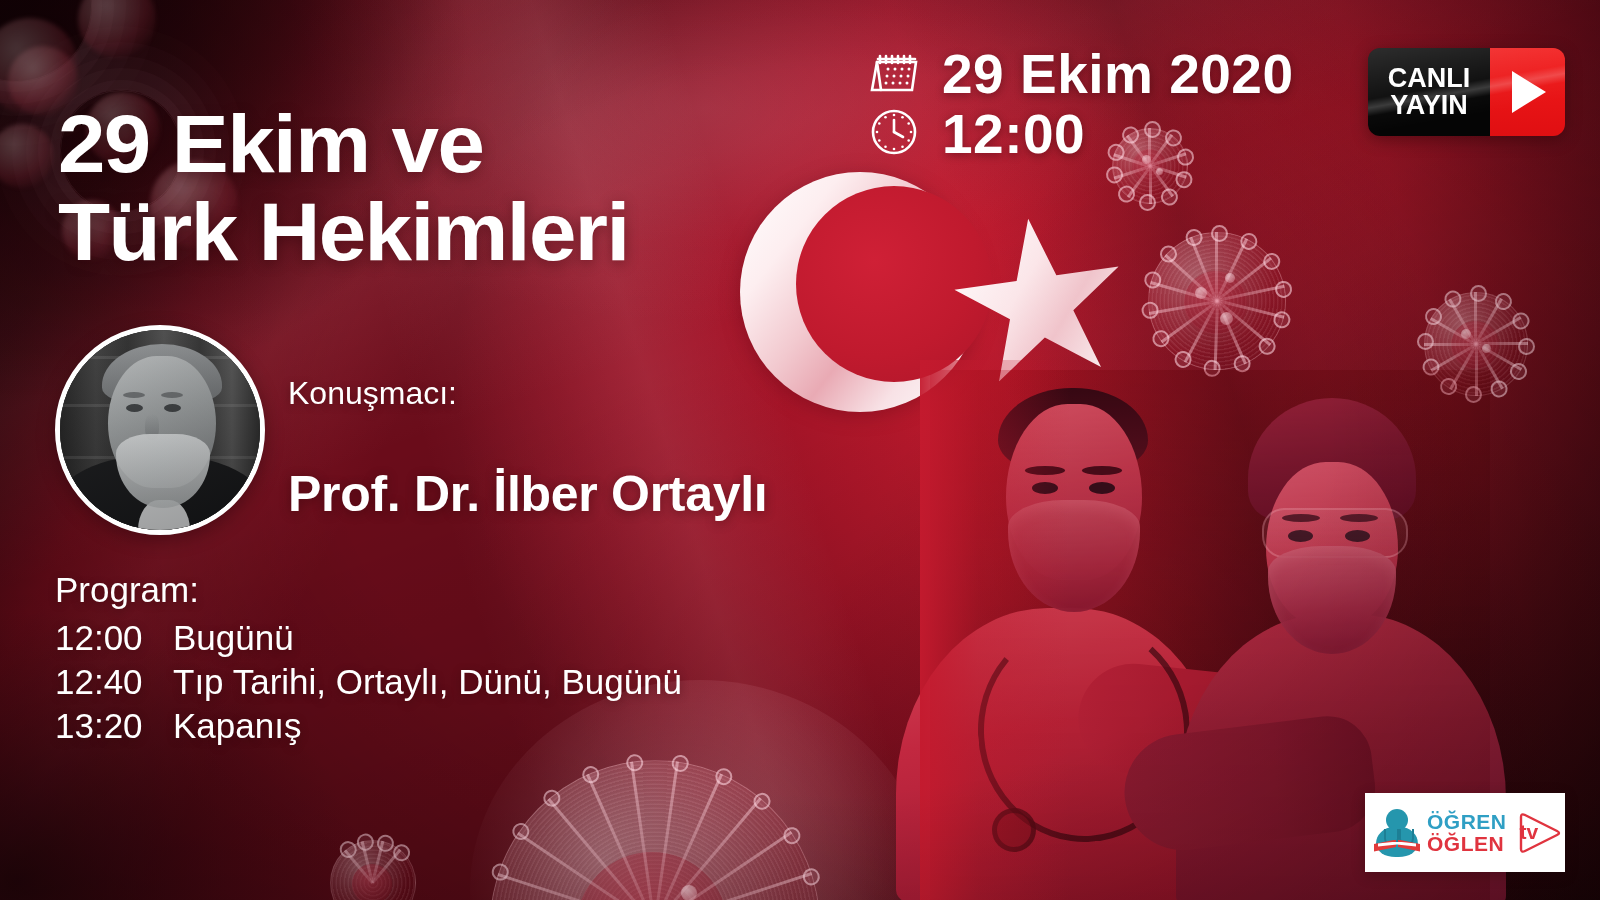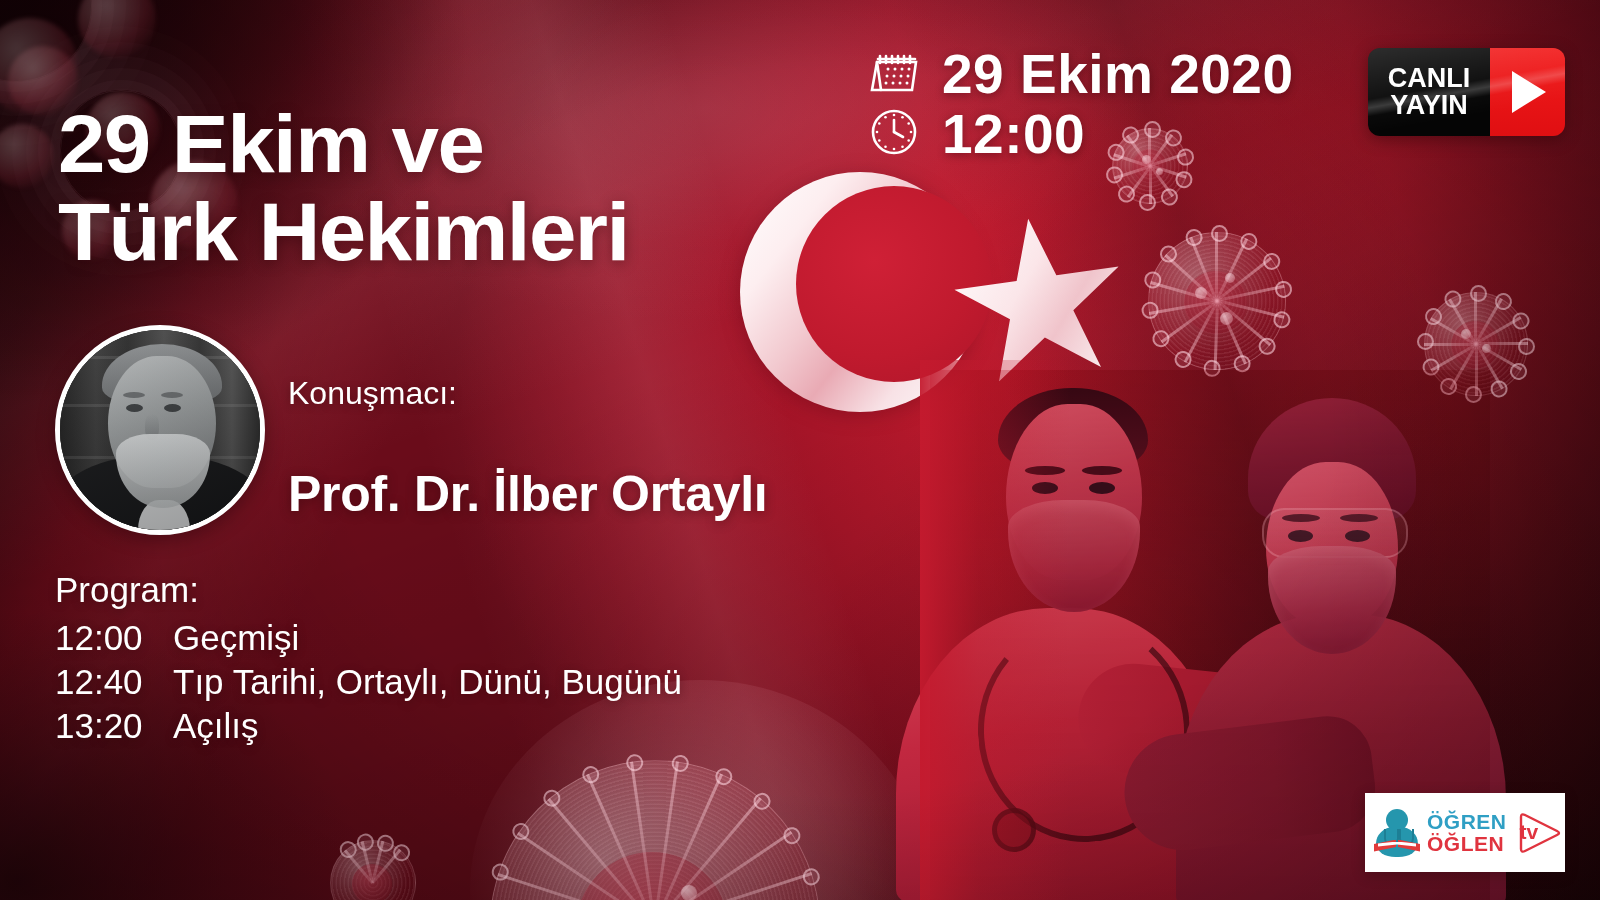--- a/index.html
+++ b/index.html
@@ -631,29 +631,29 @@
     <div class="portrait-grade"></div>
   </div>
 
   <div class="konusmaci">Konuşmacı:</div>
   <div class="speaker-name">Prof. Dr. İlber Ortaylı</div>
 
   <div class="program-title">Program:</div>
 
   <div class="prow" style="top:618px;">
     <span class="ptime">12:00</span>
-    <span class="ptext">Geçmişi</span>
+    <span class="ptext">Bugünü</span>
   </div>
   <div class="prow" style="top:662px;">
     <span class="ptime">12:40</span>
     <span class="ptext">Tıp Tarihi, Ortaylı, Dünü, Bugünü</span>
   </div>
   <div class="prow" style="top:706px;">
     <span class="ptime">13:20</span>
-    <span class="ptext">Açılış</span>
+    <span class="ptext">Kapanış</span>
   </div>
 
 
   <div class="ootv">
     <div class="oo-fig">
       <div class="ohead"></div>
       <div class="obody"></div>
       <div class="ostethL"></div>
       <div class="ostethR"></div>
       <div class="obook-l"></div>

